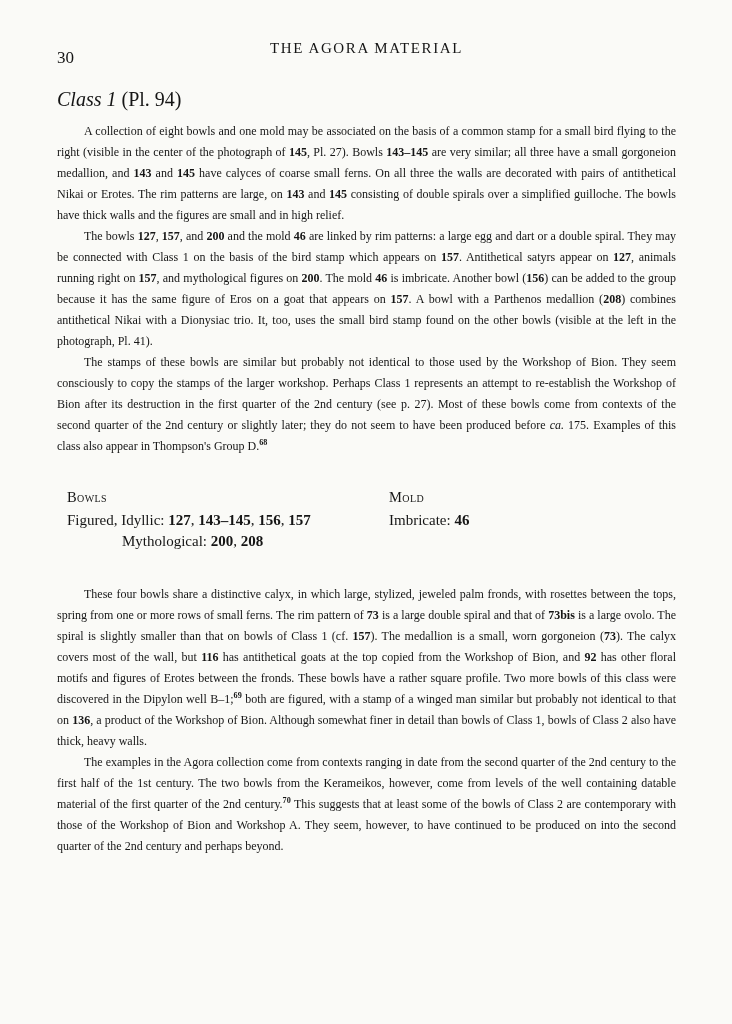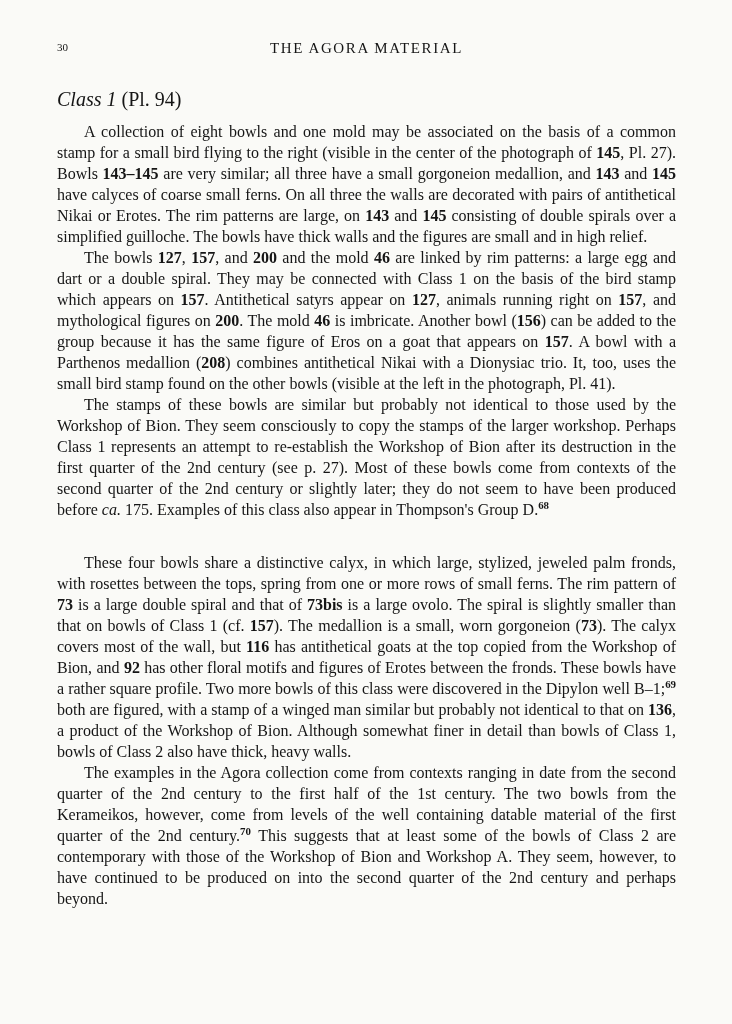--- a/index.html
+++ b/index.html
@@ -15,36 +15,36 @@
     width: 732px; height: 1024px;
     padding: 40px 56px 30px 57px;
     position: relative;
   }
   .page-header {
     position: relative;
     height: 24px;
     margin-bottom: 14px;
   }
   .page-number {
-    position: absolute; left: 0; top: 1px;
-    font-size: 11px;
+    position: absolute; left: 0; top: 8px;
+    font-size: 17px;
   }
   .doc-title {
     position: absolute; left: 0; right: 0; top: 0;
     text-align: center;
     font-size: 15px;
     letter-spacing: 1.6px;
     font-family: Liberation Serif, serif;
   }
   .section-heading {
     font-size: 20px;
     margin: 24px 0 10px 0;
   }
   .body-par {
-    font-size: 16px;
+    font-size: 12px;
     line-height: 21px;
     text-align: justify;
     text-indent: 27px;
     margin: 0;
   }
   .body-par b { font-weight: bold; }
   .body-par i, .section-heading i { font-style: italic; }
   sup { font-size: 0.68em; line-height: 0; vertical-align: super; font-weight: bold; }
   .pieces-block { margin-top: 30px; }
   .pieces-heading {
@@ -82,20 +82,31 @@
   </div>
 
   <div>
     <div class="section-heading"><i>Class 1</i> (Pl. 94)</div>
     <p class="body-par">A collection of eight bowls and one mold may be associated on the basis of a common stamp for a small bird flying to the right (visible in the center of the photograph of <b>145</b>, Pl. 27). Bowls <b>143–145</b> are very similar; all three have a small gorgoneion medallion, and <b>143</b> and <b>145</b> have calyces of coarse small ferns. On all three the walls are decorated with pairs of antithetical Nikai or Erotes. The rim patterns are large, on <b>143</b> and <b>145</b> consisting of double spirals over a simplified guilloche. The bowls have thick walls and the figures are small and in high relief.</p>
     <p class="body-par">The bowls <b>127</b>, <b>157</b>, and <b>200</b> and the mold <b>46</b> are linked by rim patterns: a large egg and dart or a double spiral. They may be connected with Class 1 on the basis of the bird stamp which appears on <b>157</b>. Antithetical satyrs appear on <b>127</b>, animals running right on <b>157</b>, and mythological figures on <b>200</b>. The mold <b>46</b> is imbricate. Another bowl (<b>156</b>) can be added to the group because it has the same figure of Eros on a goat that appears on <b>157</b>. A bowl with a Parthenos medallion (<b>208</b>) combines antithetical Nikai with a Dionysiac trio. It, too, uses the small bird stamp found on the other bowls (visible at the left in the photograph, Pl. 41).</p>
     <p class="body-par">The stamps of these bowls are similar but probably not identical to those used by the Workshop of Bion. They seem consciously to copy the stamps of the larger workshop. Perhaps Class 1 represents an attempt to re-establish the Workshop of Bion after its destruction in the first quarter of the 2nd century (see p. 27). Most of these bowls come from contexts of the second quarter of the 2nd century or slightly later; they do not seem to have been produced before <i>ca.</i> 175. Examples of this class also appear in Thompson's Group D.<sup>68</sup></p>
   </div>
 
   <div class="pieces-block">
+    <div class="pieces-columns">
+      <div class="pieces-col-left">
+        <div class="pieces-col-label">Bowls</div>
+        <div class="pieces-line">Figured, Idyllic: <b>127</b>, <b>143–145</b>, <b>156</b>, <b>157</b></div>
+        <div class="pieces-line pieces-line-2">Mythological: <b>200</b>, <b>208</b></div>
+      </div>
+      <div class="pieces-col-right">
+        <div class="pieces-col-label">Mold</div>
+        <div class="pieces-line">Imbricate: <b>46</b></div>
+      </div>
+    </div>
   </div>
 
   <div class="class2-block">
     <p class="body-par">These four bowls share a distinctive calyx, in which large, stylized, jeweled palm fronds, with rosettes between the tops, spring from one or more rows of small ferns. The rim pattern of <b>73</b> is a large double spiral and that of <b>73bis</b> is a large ovolo. The spiral is slightly smaller than that on bowls of Class 1 (cf. <b>157</b>). The medallion is a small, worn gorgoneion (<b>73</b>). The calyx covers most of the wall, but <b>116</b> has antithetical goats at the top copied from the Workshop of Bion, and <b>92</b> has other floral motifs and figures of Erotes between the fronds. These bowls have a rather square profile. Two more bowls of this class were discovered in the Dipylon well B–1;<sup>69</sup> both are figured, with a stamp of a winged man similar but probably not identical to that on <b>136</b>, a product of the Workshop of Bion. Although somewhat finer in detail than bowls of Class 1, bowls of Class 2 also have thick, heavy walls.</p>
     <p class="body-par">The examples in the Agora collection come from contexts ranging in date from the second quarter of the 2nd century to the first half of the 1st century. The two bowls from the Kerameikos, however, come from levels of the well containing datable material of the first quarter of the 2nd century.<sup>70</sup> This suggests that at least some of the bowls of Class 2 are contemporary with those of the Workshop of Bion and Workshop A. They seem, however, to have continued to be produced on into the second quarter of the 2nd century and perhaps beyond.</p>
   </div>
 
 </div>
 
 </body></html>

